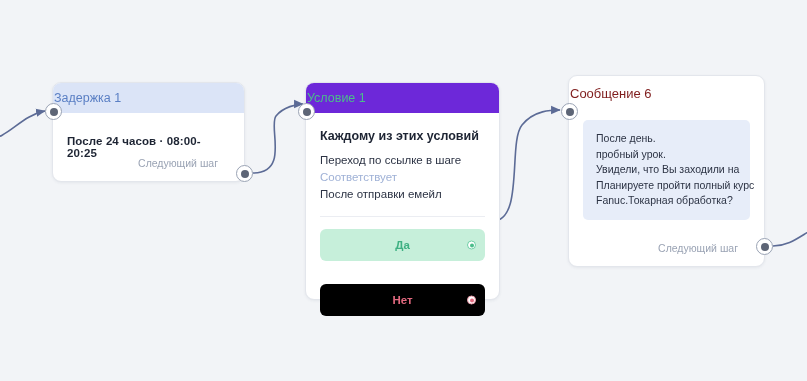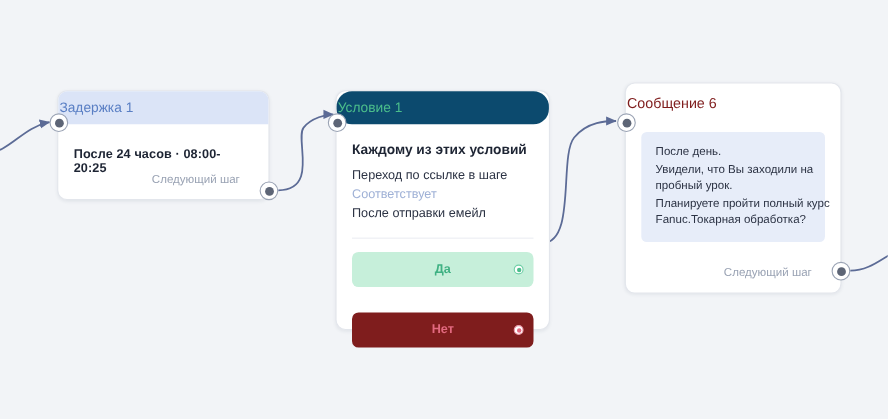--- a/index.html
+++ b/index.html
@@ -26,21 +26,21 @@
   .hdr{
     height:30px;
     border-top-left-radius:8px;
     border-top-right-radius:8px;
     display:flex;align-items:center;
     padding:0 1px;
     font-size:12.5px;
     box-sizing:border-box;
   }
   .hdr-blue{background:#dbe4f7;color:#5a7fc4;}
-  .hdr-green{background:#0c4a6e;color:#4bbd8b;border-radius:14px;}
+  .hdr-green{background:#6d28d9;color:#4bbd8b;}
   .hdr-plain{background:transparent;color:#7f1d1d;font-size:13px;height:34px;}
 
   .body{padding:12px 14px 0 14px;}
 
   .delay-line{
     font-size:11.5px;
     font-weight:bold;
     color:#1d2433;
     margin-top:10px;
     letter-spacing:.1px;
@@ -55,21 +55,21 @@
   .divider{height:1px;background:#ebedf2;margin:13px 0 12px 0;}
 
   .choice{
     height:32px;border-radius:6px;
     display:flex;align-items:center;justify-content:center;
     font-size:11.5px;font-weight:bold;
     position:relative;
     margin-bottom:9px;
   }
   .choice-yes{background:#c6efda;color:#3fb183;}
-  .choice-no{background:#7f1d1d;color:#e2697f;margin-top:23px;}
+  .choice-no{background:#000000;color:#e2697f;margin-top:23px;}
 
   .bubble{
     background:#e7edf9;
     border-radius:5px;
     padding:11px 13px;
     font-size:10.5px;
     color:#2c3344;
     line-height:15.5px;
     margin-top:6px;
   }
@@ -168,22 +168,22 @@
   </div>
   <div class="node" style="left:298px;top:103px;"></div>
 
   <div class="card" style="left:568px;top:75px;width:197px;height:192px;">
     <div class="hdr hdr-plain">
       <span>Сообщение 6</span>
     </div>
     <div class="body" style="padding-top:4px;">
       <div class="bubble">
         <div>После день.</div>
+        <div>пробный урок.</div>
         <div>Увидели, что Вы заходили на</div>
-        <div>пробный урок.</div>
         <div>Планируете пройти полный курс</div>
         <div>Fanuc.Токарная обработка?</div>
       </div>
     </div>
     <div class="nextstep" style="bottom:12px;">Следующий шаг</div>
   </div>
   <div class="node" style="left:561px;top:103px;"></div>
   <div class="node" style="left:756px;top:238px;"></div>
 
 </div>

